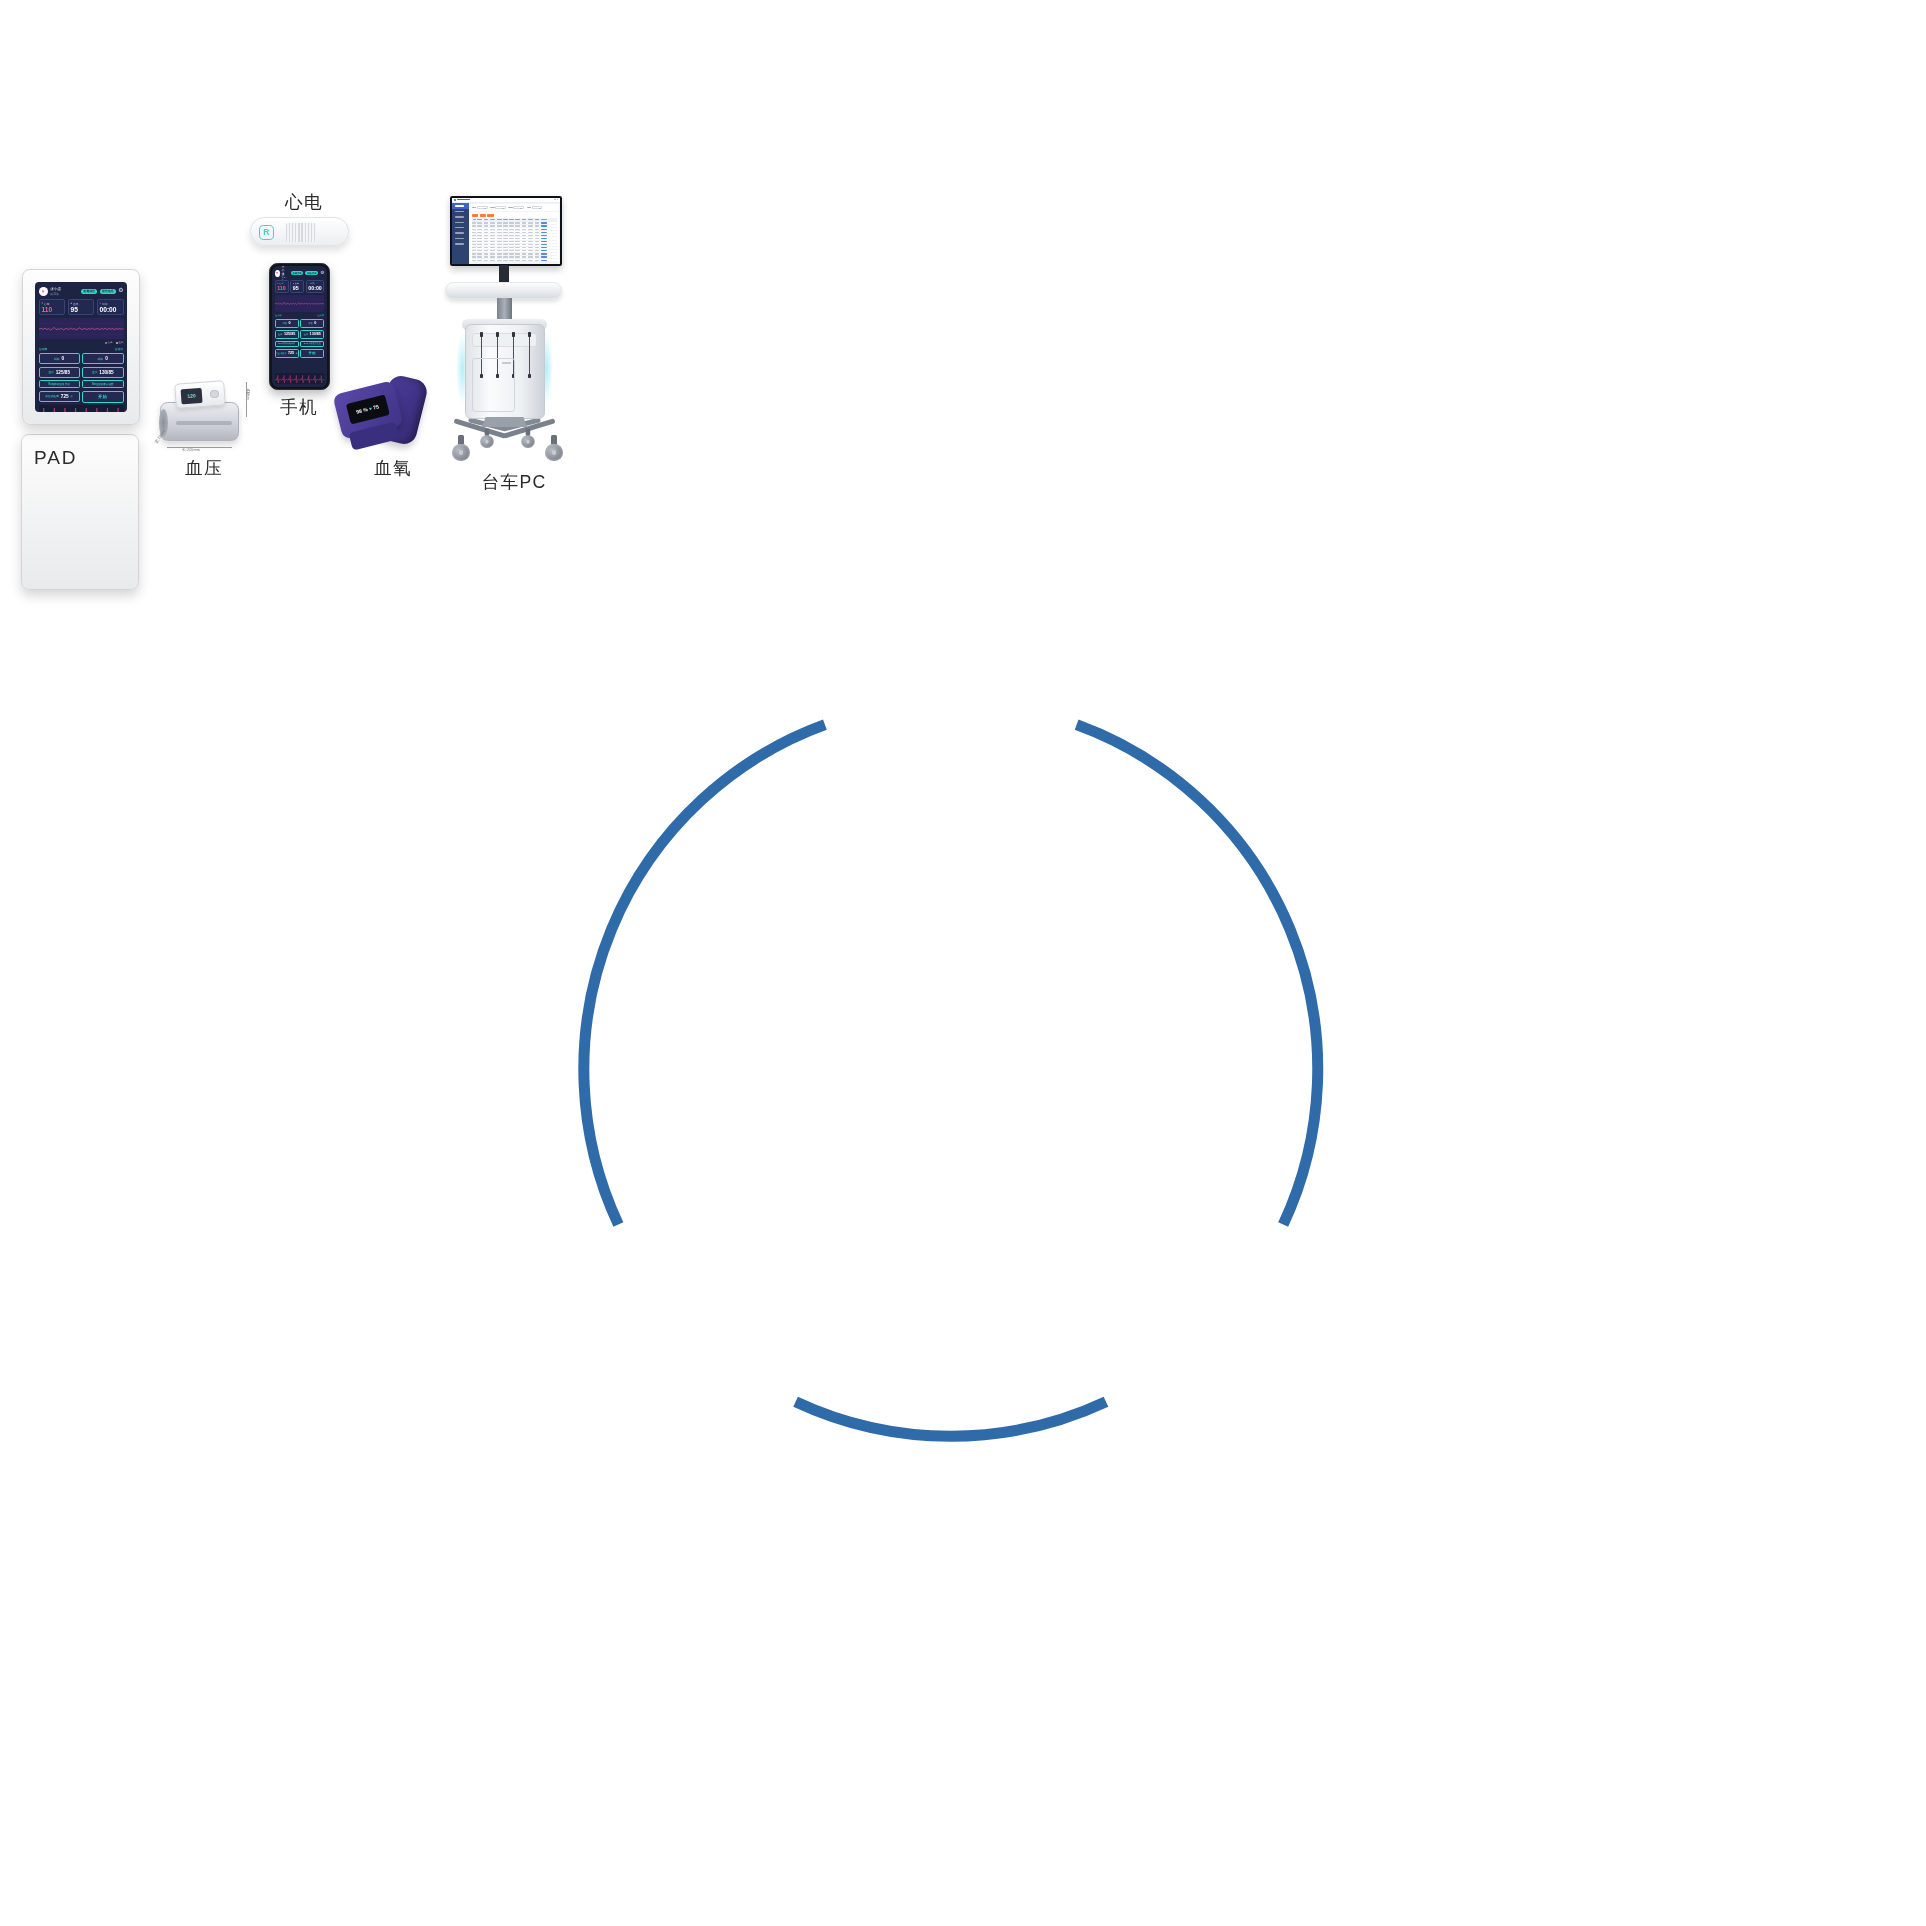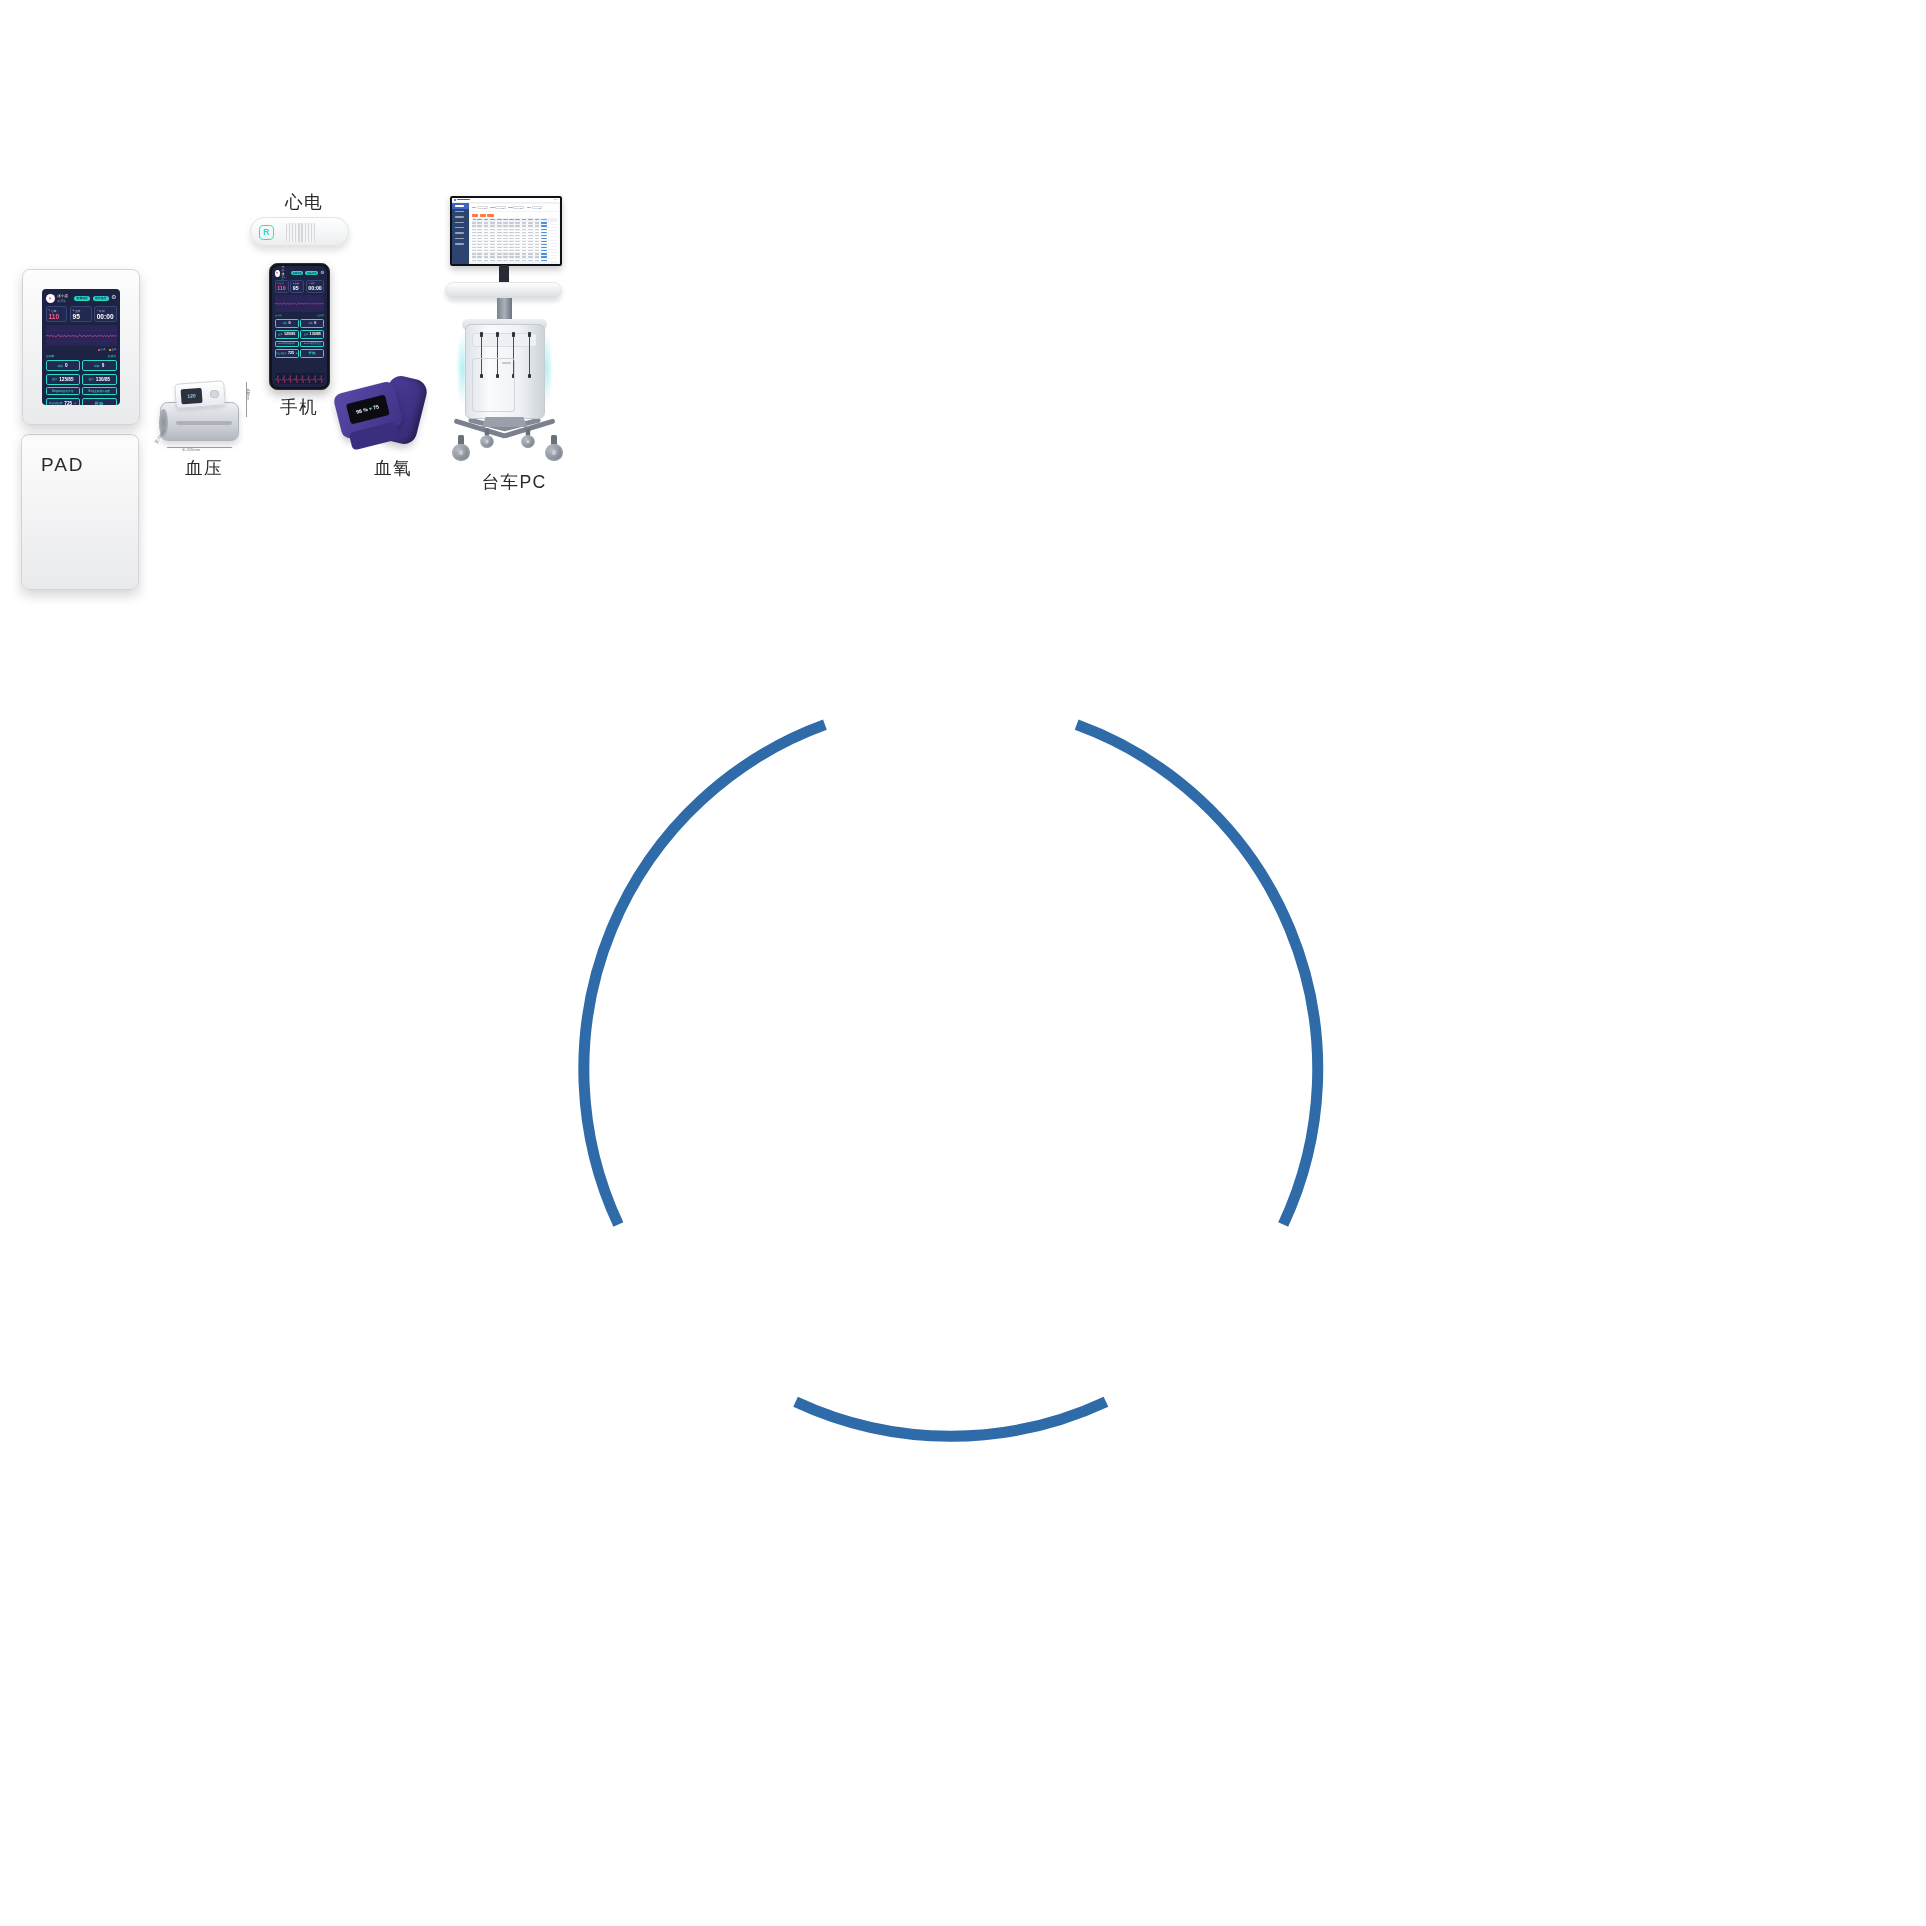--- a/index.html
+++ b/index.html
@@ -51,21 +51,21 @@
   .t-unit{font-size:.65em;color:#3ae2cf}
   .tile--borg{font-size:.68em;color:#3ae2cf;text-align:center;line-height:1.2}
   .tile--start{color:var(--teal);font-weight:bold;font-size:1.05em;letter-spacing:.2em}
   .ecgstrip{height:3.8em;background:#161b38;border-radius:.45em;position:relative;overflow:hidden;flex:none;margin-top:auto}
   .ecgstrip svg{position:absolute;inset:0;width:100%;height:100%}
   .ecgstrip path{stroke:#ff4f86;stroke-width:1.4;fill:none}
 
   
   .pad{position:absolute;left:22px;top:269px;width:118px;height:156px;z-index:3;
     background:linear-gradient(#fdfdfd,#e9eaec);border:0.4px solid #d2d4d8;border-radius:7.7px;
-    box-shadow:0 5.4px 11.6px rgba(0,0,0,.16);padding:19px}
+    box-shadow:0 5.4px 11.6px rgba(0,0,0,.16);padding:12px}
 
   
   .phone{position:absolute;left:269px;top:263px;width:61px;height:127px;z-index:3;
     background:#10131c;border:0.4px solid #2a2e3a;border-radius:8.5px;box-shadow:0 4.6px 9.2px rgba(0,0,0,.25);padding:1.9px}
 
   
   .ecgdev{position:absolute;left:250px;top:217px;width:99px;height:28.5px;z-index:3;
     background:linear-gradient(#ffffff,#eceef0);border:0.4px solid #e0e2e5;border-radius:14.3px;
     box-shadow:0 4.6px 7.7px rgba(0,0,0,.12)}
   .ecgdev .logo{position:absolute;left:7.7px;top:6.5px;width:15.4px;height:15.4px;border:1.2px solid var(--teal);

